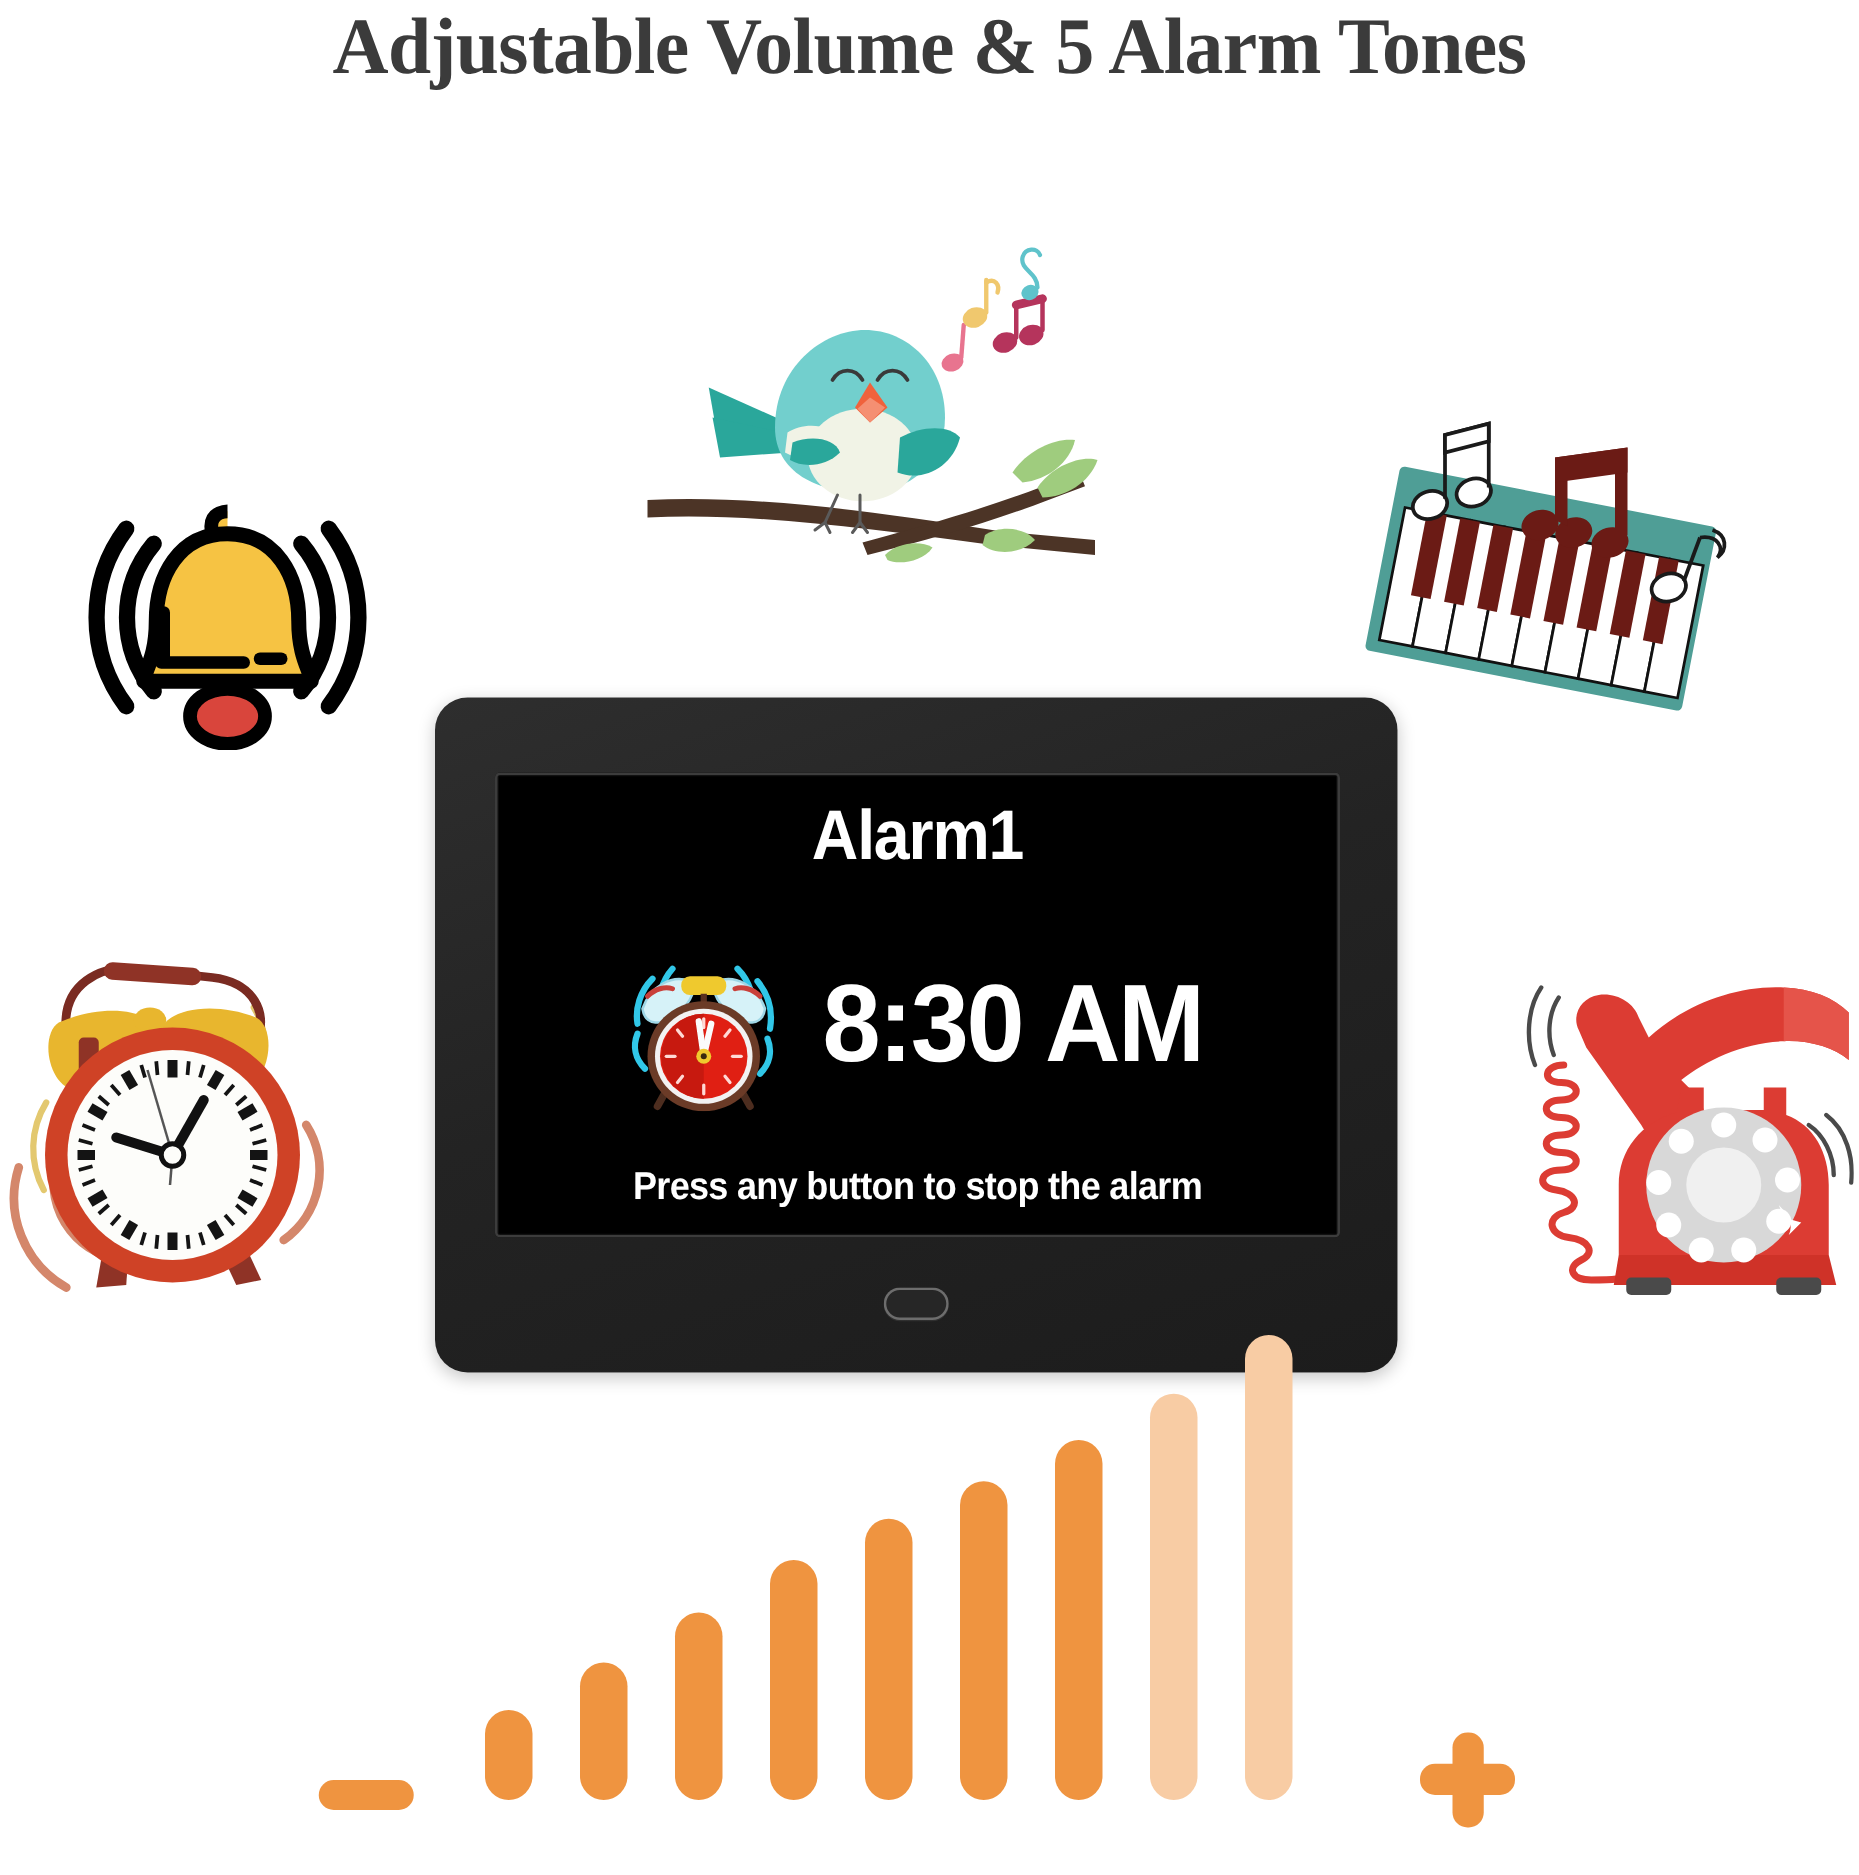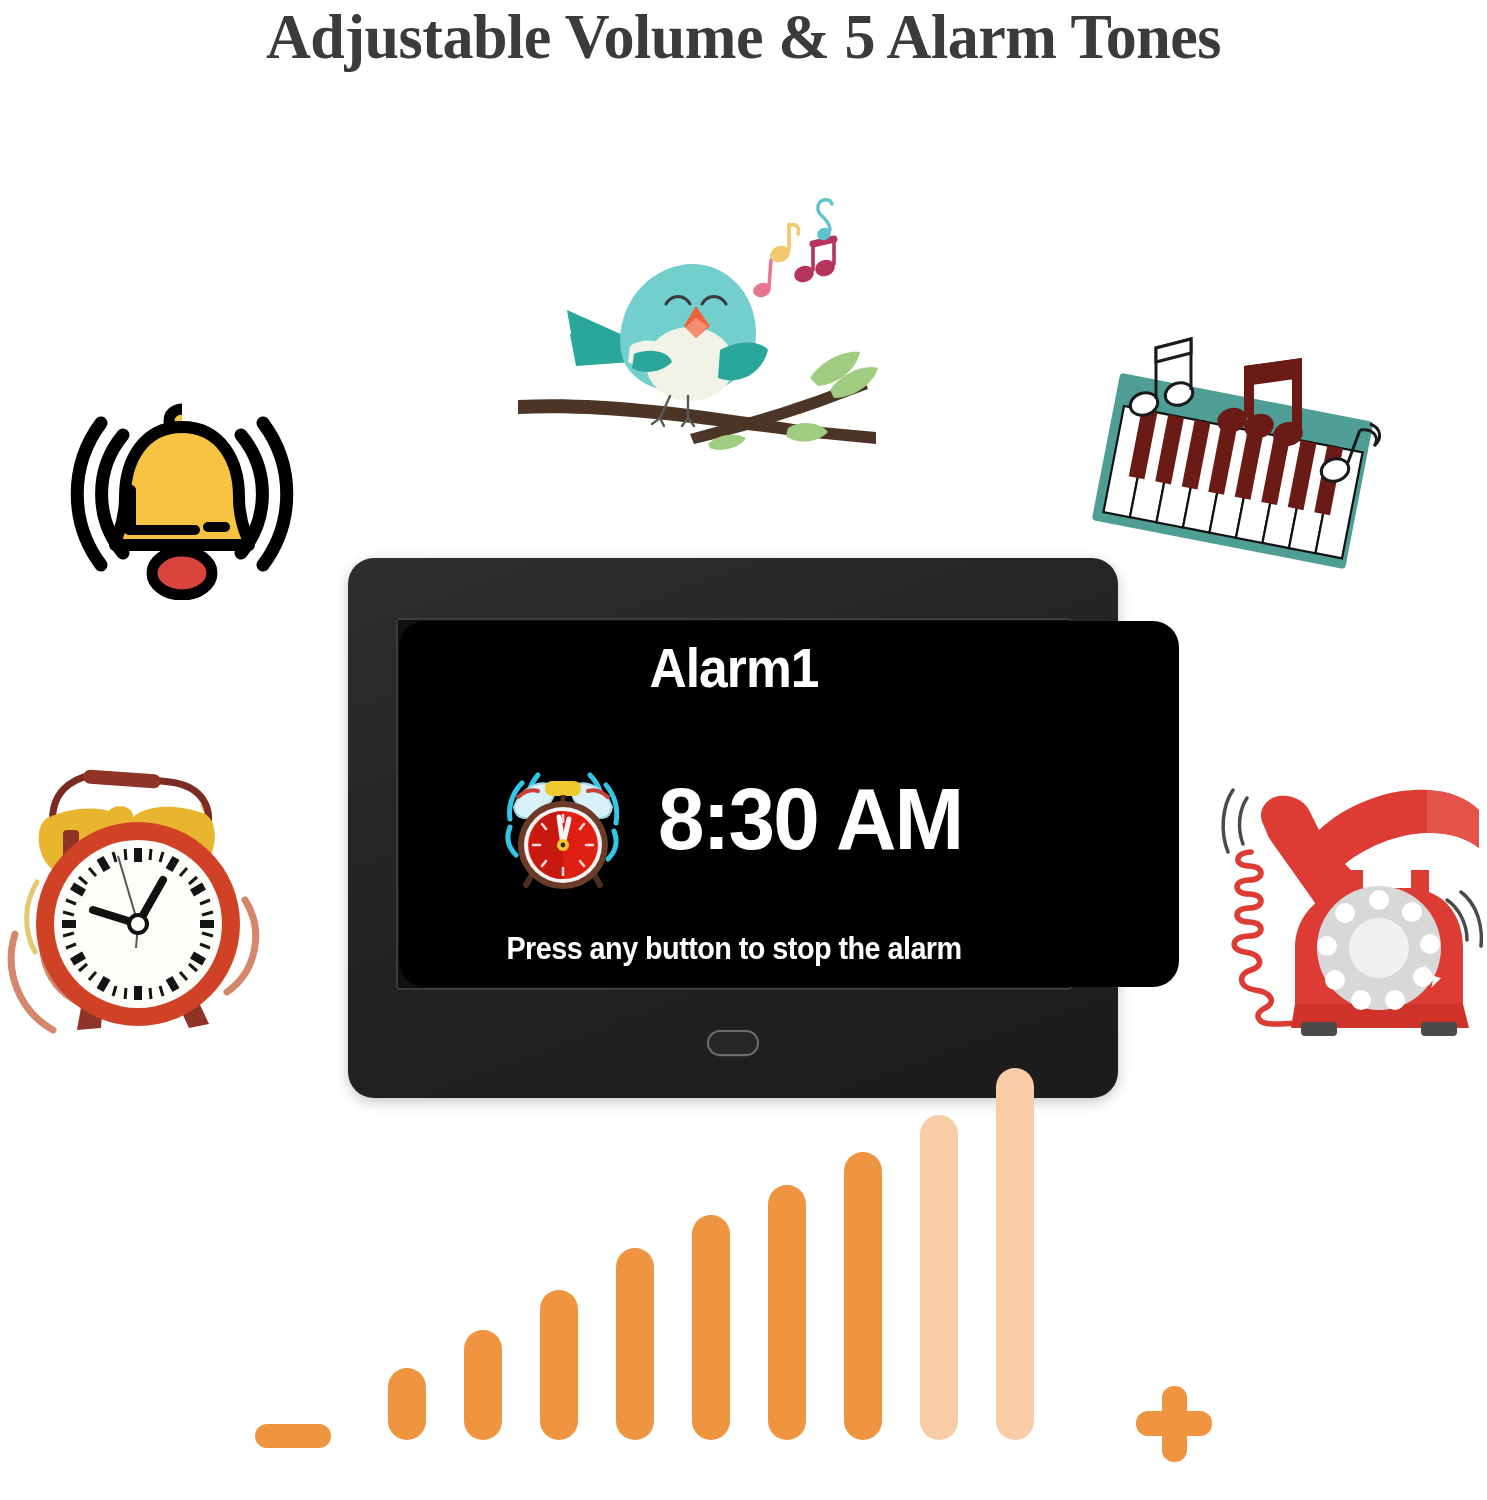--- a/index.html
+++ b/index.html
@@ -51,25 +51,24 @@
     width: 676px;
     height: 372px;
     border-radius: 4px;
     background: #111111;
     box-shadow: inset 0 0 0 2px #3c3c3c;
   }
   .device-screen {
     position: absolute;
     left: 3px;
     top: 3px;
-    width: 780px;
+    width: 670px;
     height: 366px;
     background: #000000;
     overflow: hidden;
-    border-radius: 26px;
   }
   .screen-title {
     position: absolute;
     top: 16px;
     left: 0;
     width: 670px;
     text-align: center;
     color: #ffffff;
     font-size: 56px;
     font-weight: bold;

